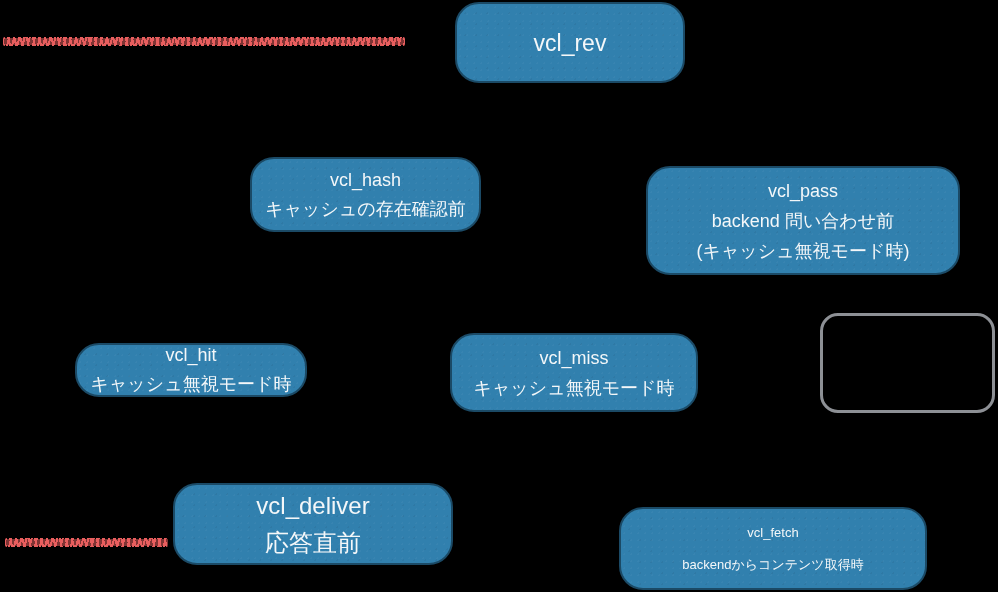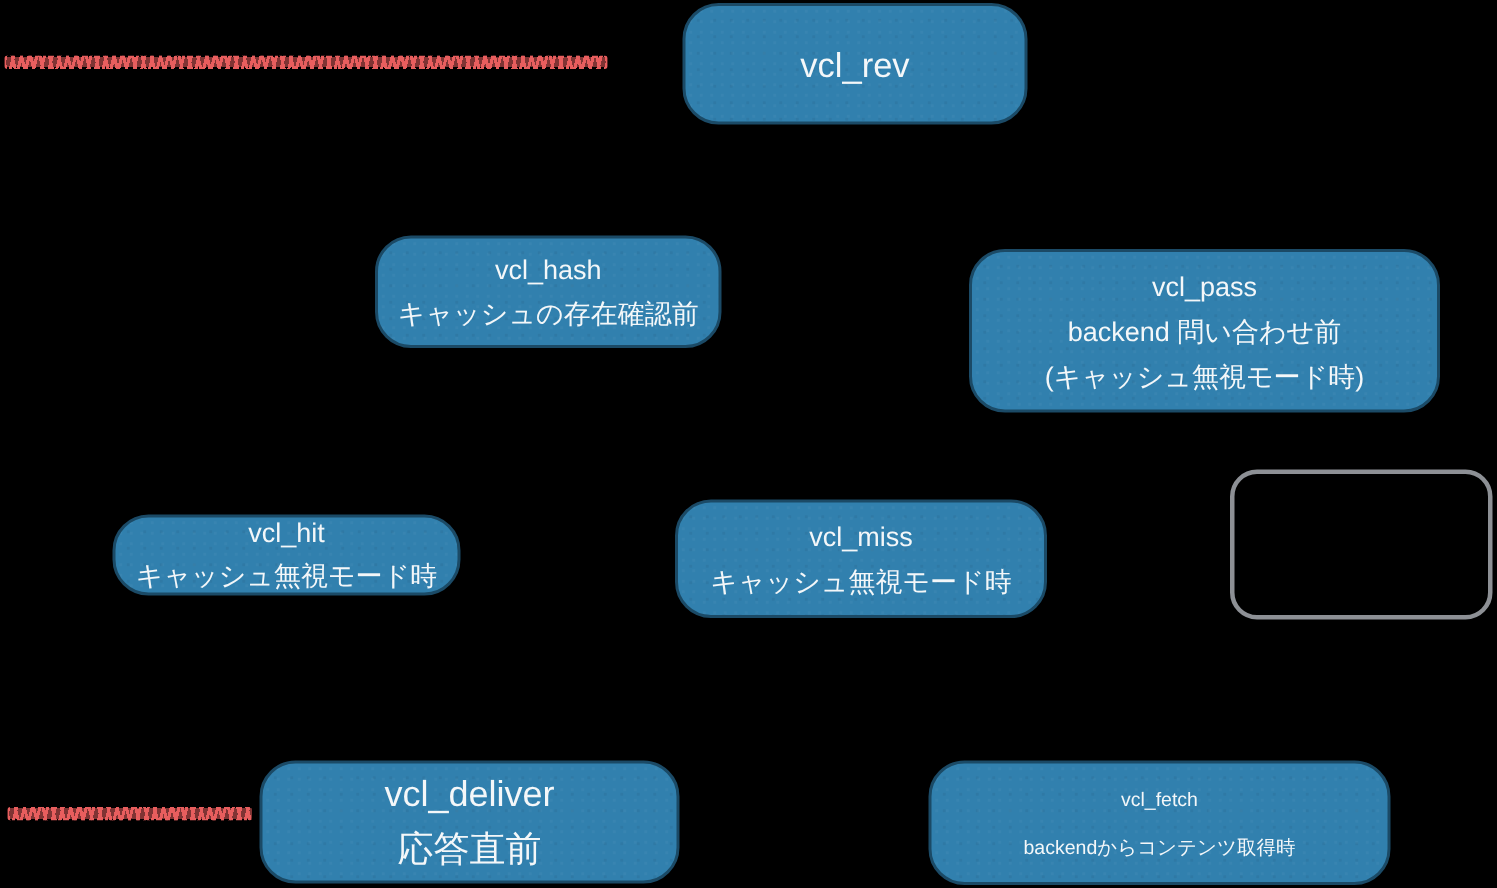--- a/index.html
+++ b/index.html
@@ -37,21 +37,21 @@
     background-size: 7px 7px, 11px 11px;
     background-position: 0 0, 3px 4px;
   }
   .node span { display: block; }
 
   .node-rev     { left: 455px; top:   2px; width: 230px; height: 81px; font-size: 23px; line-height: 34px; }
   .node-hash    { left: 250px; top: 157px; width: 231px; height: 75px; font-size: 18px; line-height: 29px; }
   .node-pass    { left: 646px; top: 166px; width: 314px; height: 109px; font-size: 18px; line-height: 30px; }
   .node-hit     { left:  75px; top: 343px; width: 232px; height: 54px; font-size: 18px; line-height: 29px; text-align: right; }
   .node-miss    { left: 450px; top: 333px; width: 248px; height: 79px; font-size: 18px; line-height: 30px; }
-  .node-deliver { left: 173px; top: 507px; width: 280px; height: 82px; font-size: 24px; line-height: 37px; }
+  .node-deliver { left: 173px; top: 483px; width: 280px; height: 82px; font-size: 24px; line-height: 37px; }
   .node-fetch   { left: 619px; top: 507px; width: 308px; height: 83px; font-size: 13px; line-height: 32px; }
 
   .node-empty {
     position: absolute;
     left: 820px; top: 313px; width: 175px; height: 100px;
     background: transparent;
     border: 3px solid #8d9095;
     border-radius: 18px;
     box-sizing: border-box;
   }

